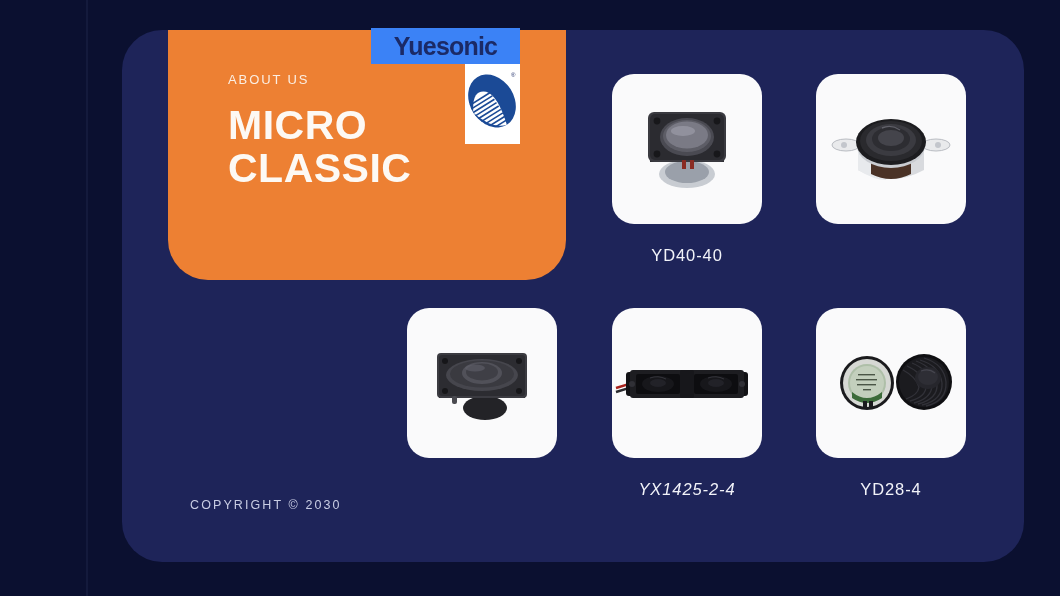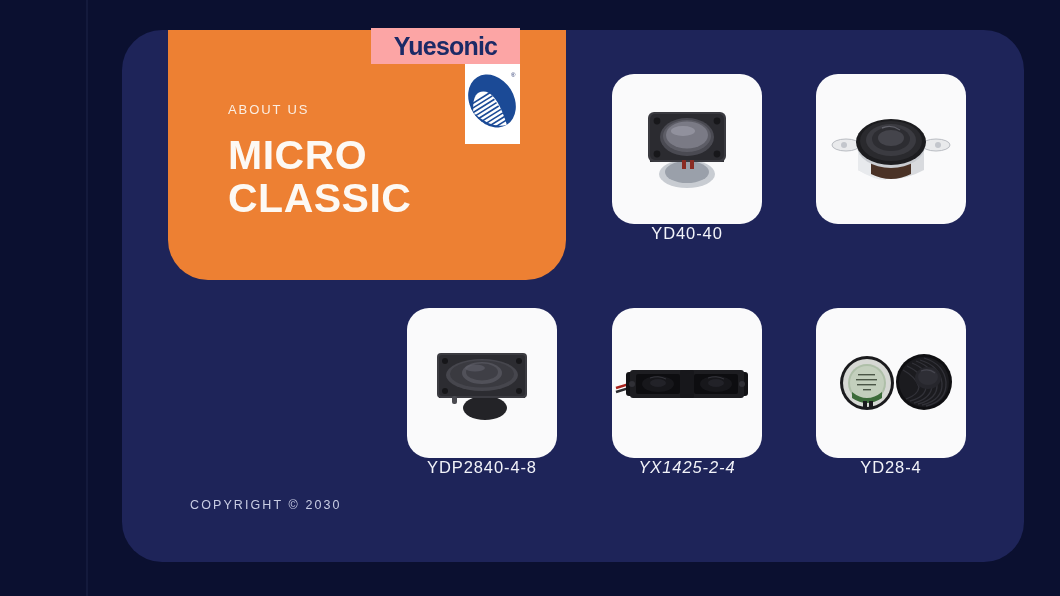--- a/index.html
+++ b/index.html
@@ -45,21 +45,20 @@
     background: #ed8033;
     border-radius: 0 0 40px 40px;
     overflow: visible;
   }
 
   .hero-inner {
     position: absolute;
     left: 60px;
     top: 42px;
     width: 320px;
-    margin-top: 30px;
   }
 
   .eyebrow {
     font-size: 13px;
     letter-spacing: 1.9px;
     color: #fbeee3;
     font-weight: 400;
     margin-bottom: 17px;
   }
 
@@ -77,21 +76,21 @@
     position: absolute;
     left: 249px;
     top: -2px;
     width: 149px;
     height: 116px;
   }
   .logo-top {
     position: absolute;
     left: 0; top: 0;
     width: 149px; height: 36px;
-    background: #fca5a5;
+    background: #3b82f6;
     display: flex;
     align-items: center;
     justify-content: center;
   }
   .logo-word {
     font-size: 25px;
     font-weight: bold;
     color: #1b2a66;
     letter-spacing: -0.8px;
     line-height: 1;
@@ -125,20 +124,21 @@
   .tile {
     width: 150px;
     height: 150px;
     background: #fafafb;
     border-radius: 22px;
     position: relative;
     overflow: hidden;
   }
 
   .caption {
+    margin-top: 22px;
     text-align: center;
     font-size: 16.5px;
     letter-spacing: 0.9px;
     color: #f2f3f9;
     font-weight: 400;
     white-space: nowrap;
   }
 
   
   .p-yd4040   { left: 490px; top: 44px;  }
@@ -271,21 +271,20 @@
           <ellipse cx="75" cy="65" rx="20" ry="11" fill="#515159"></ellipse>
           <ellipse cx="75" cy="64" rx="16" ry="8.5" fill="#3f3f46"></ellipse>
           <ellipse cx="68" cy="60" rx="10" ry="3.5" fill="#61616b" opacity="0.6"></ellipse>
           <circle cx="38" cy="53" r="3" fill="#161619"></circle>
           <circle cx="112" cy="53" r="3" fill="#161619"></circle>
           <circle cx="38" cy="83" r="3" fill="#161619"></circle>
           <circle cx="112" cy="83" r="3" fill="#161619"></circle>
           <rect x="45" y="88" width="5" height="8" rx="2" fill="#4a4a50"></rect>
         </svg>
       </div>
-      <div class="caption">YDP2840-4-8</div>
     </div>
 
     <div class="product p-yx1425">
       <div class="tile">
         <svg width="150" height="150" viewBox="0 0 150 150">
           <path d="M4 80 Q16 76 26 74" stroke="#a8221c" stroke-width="2.4" fill="none"></path>
           <path d="M4 84 Q16 80 26 78" stroke="#2a2a2e" stroke-width="2.4" fill="none"></path>
           <rect x="14" y="64" width="122" height="24" rx="3" fill="#121215"></rect>
           <rect x="18" y="62" width="56" height="28" rx="3" fill="#1d1d21"></rect>
           <rect x="76" y="62" width="56" height="28" rx="3" fill="#1d1d21"></rect>

